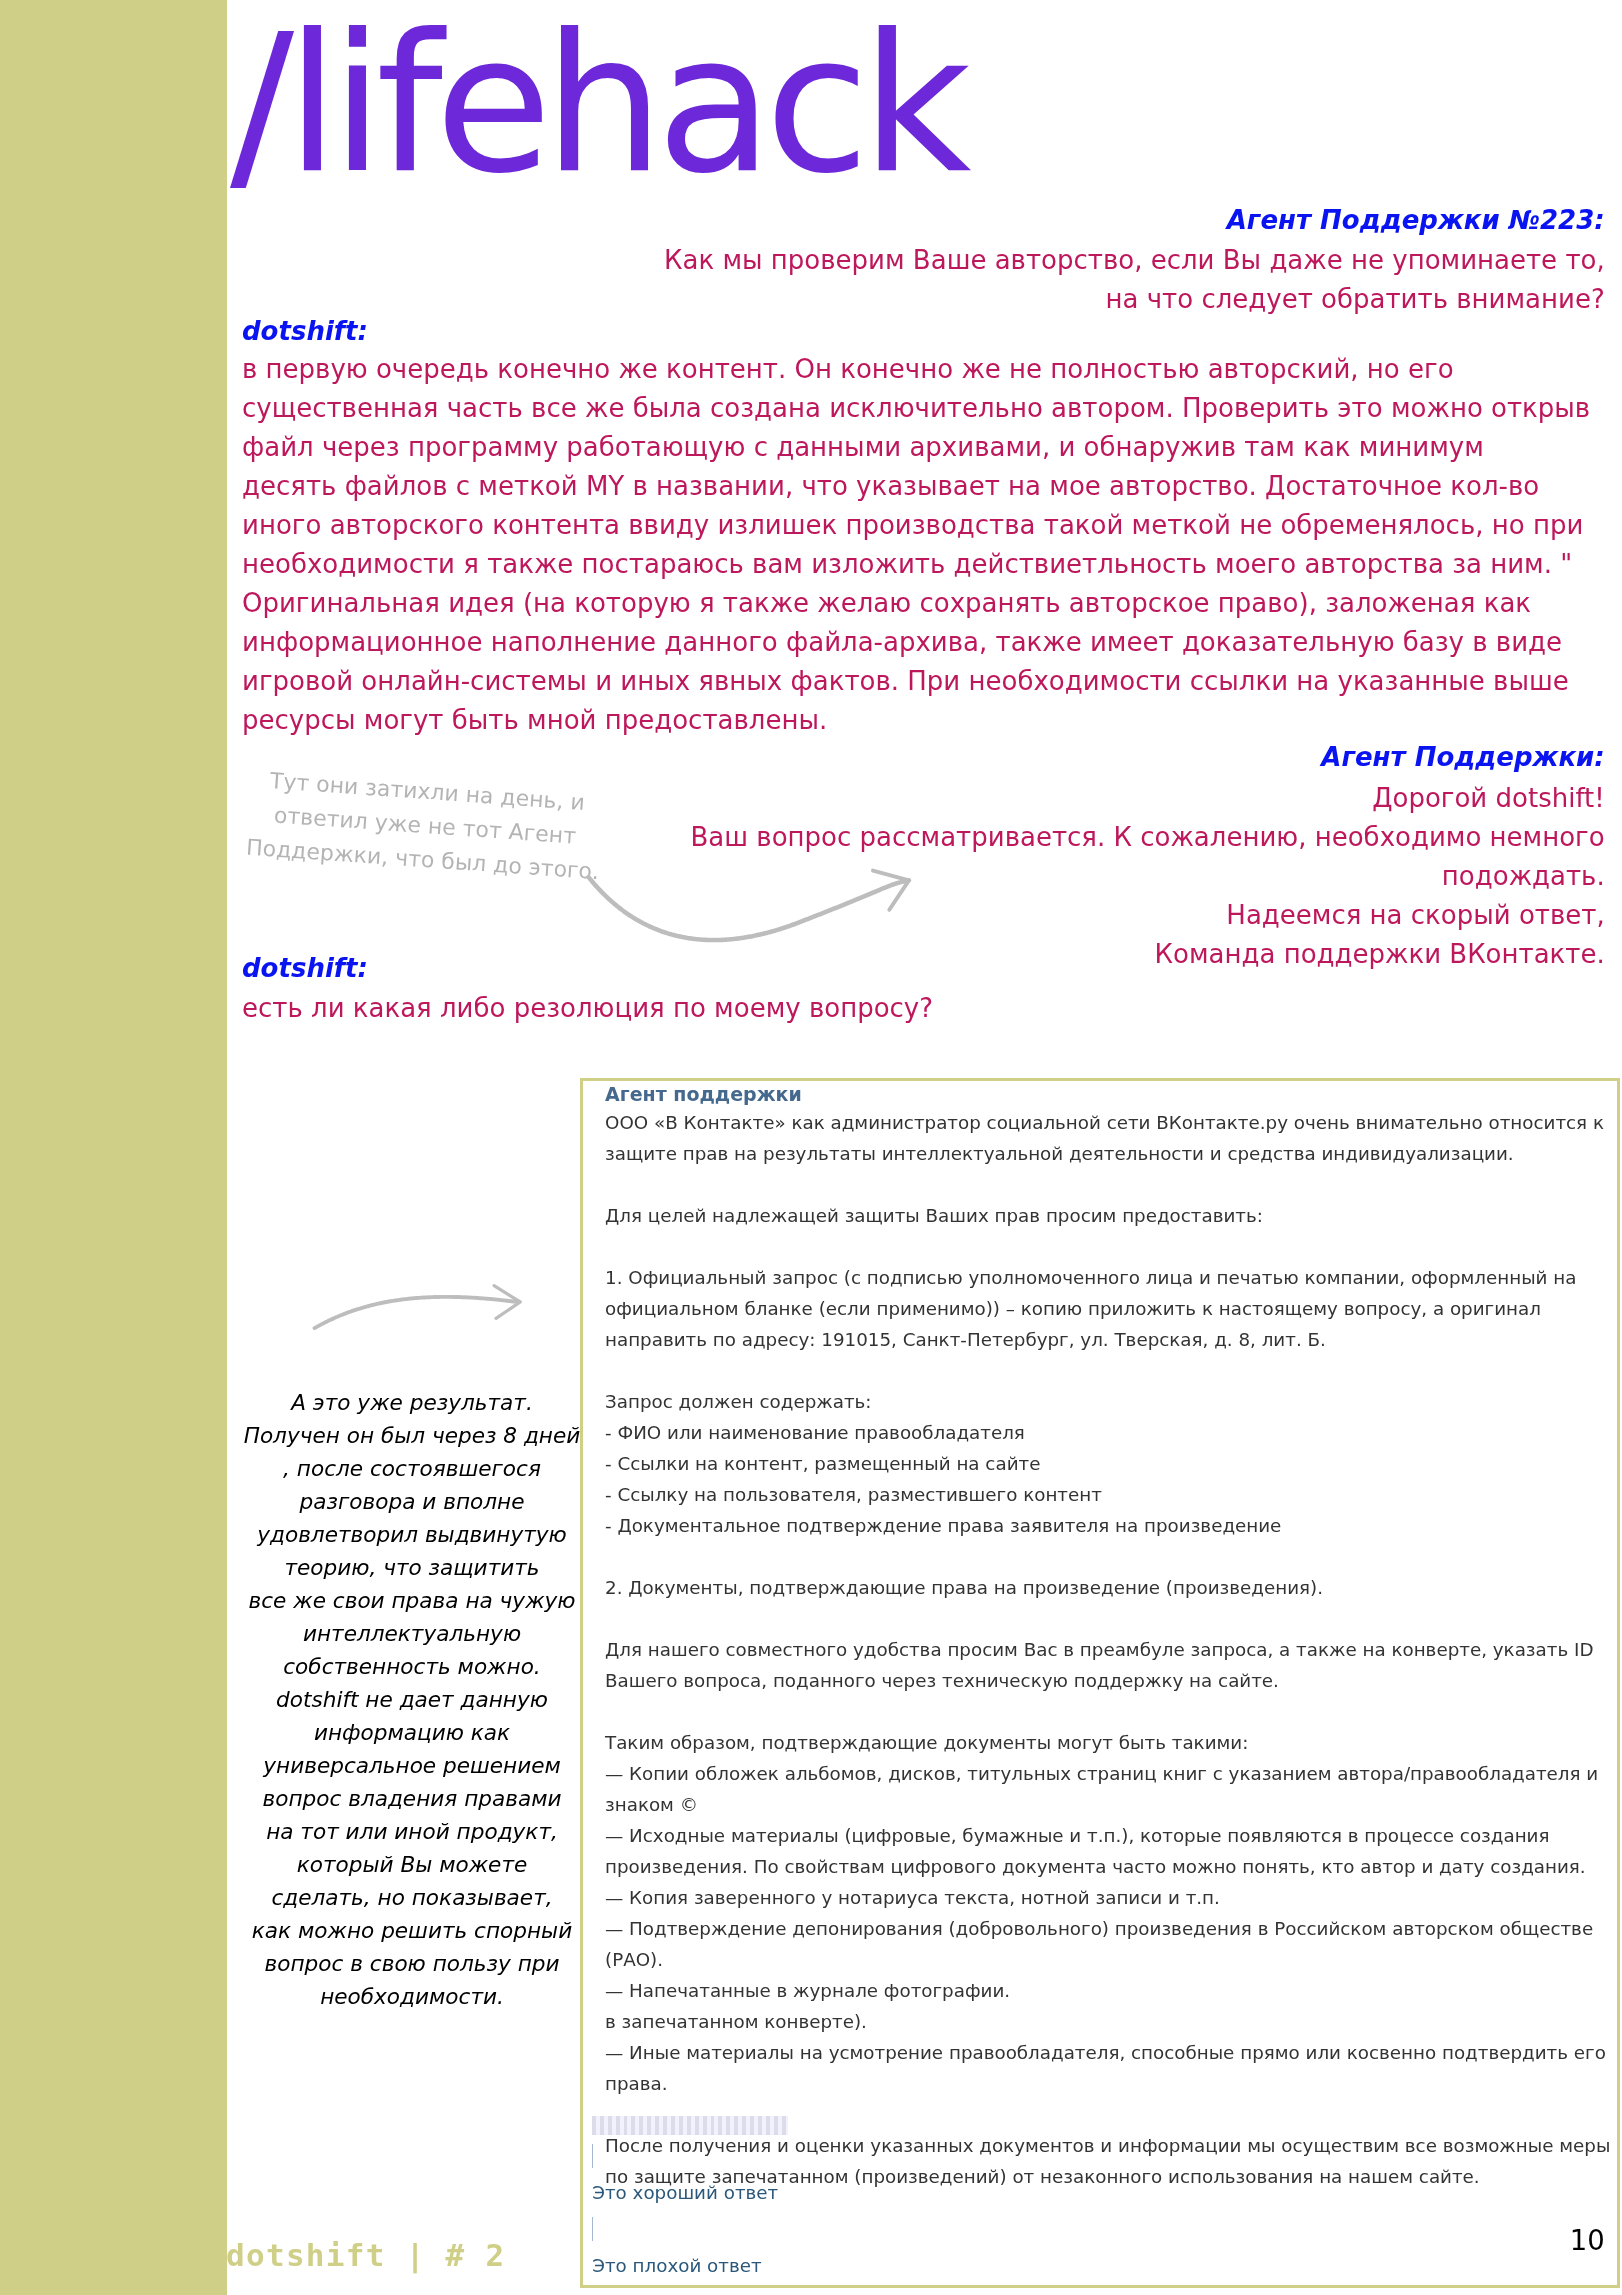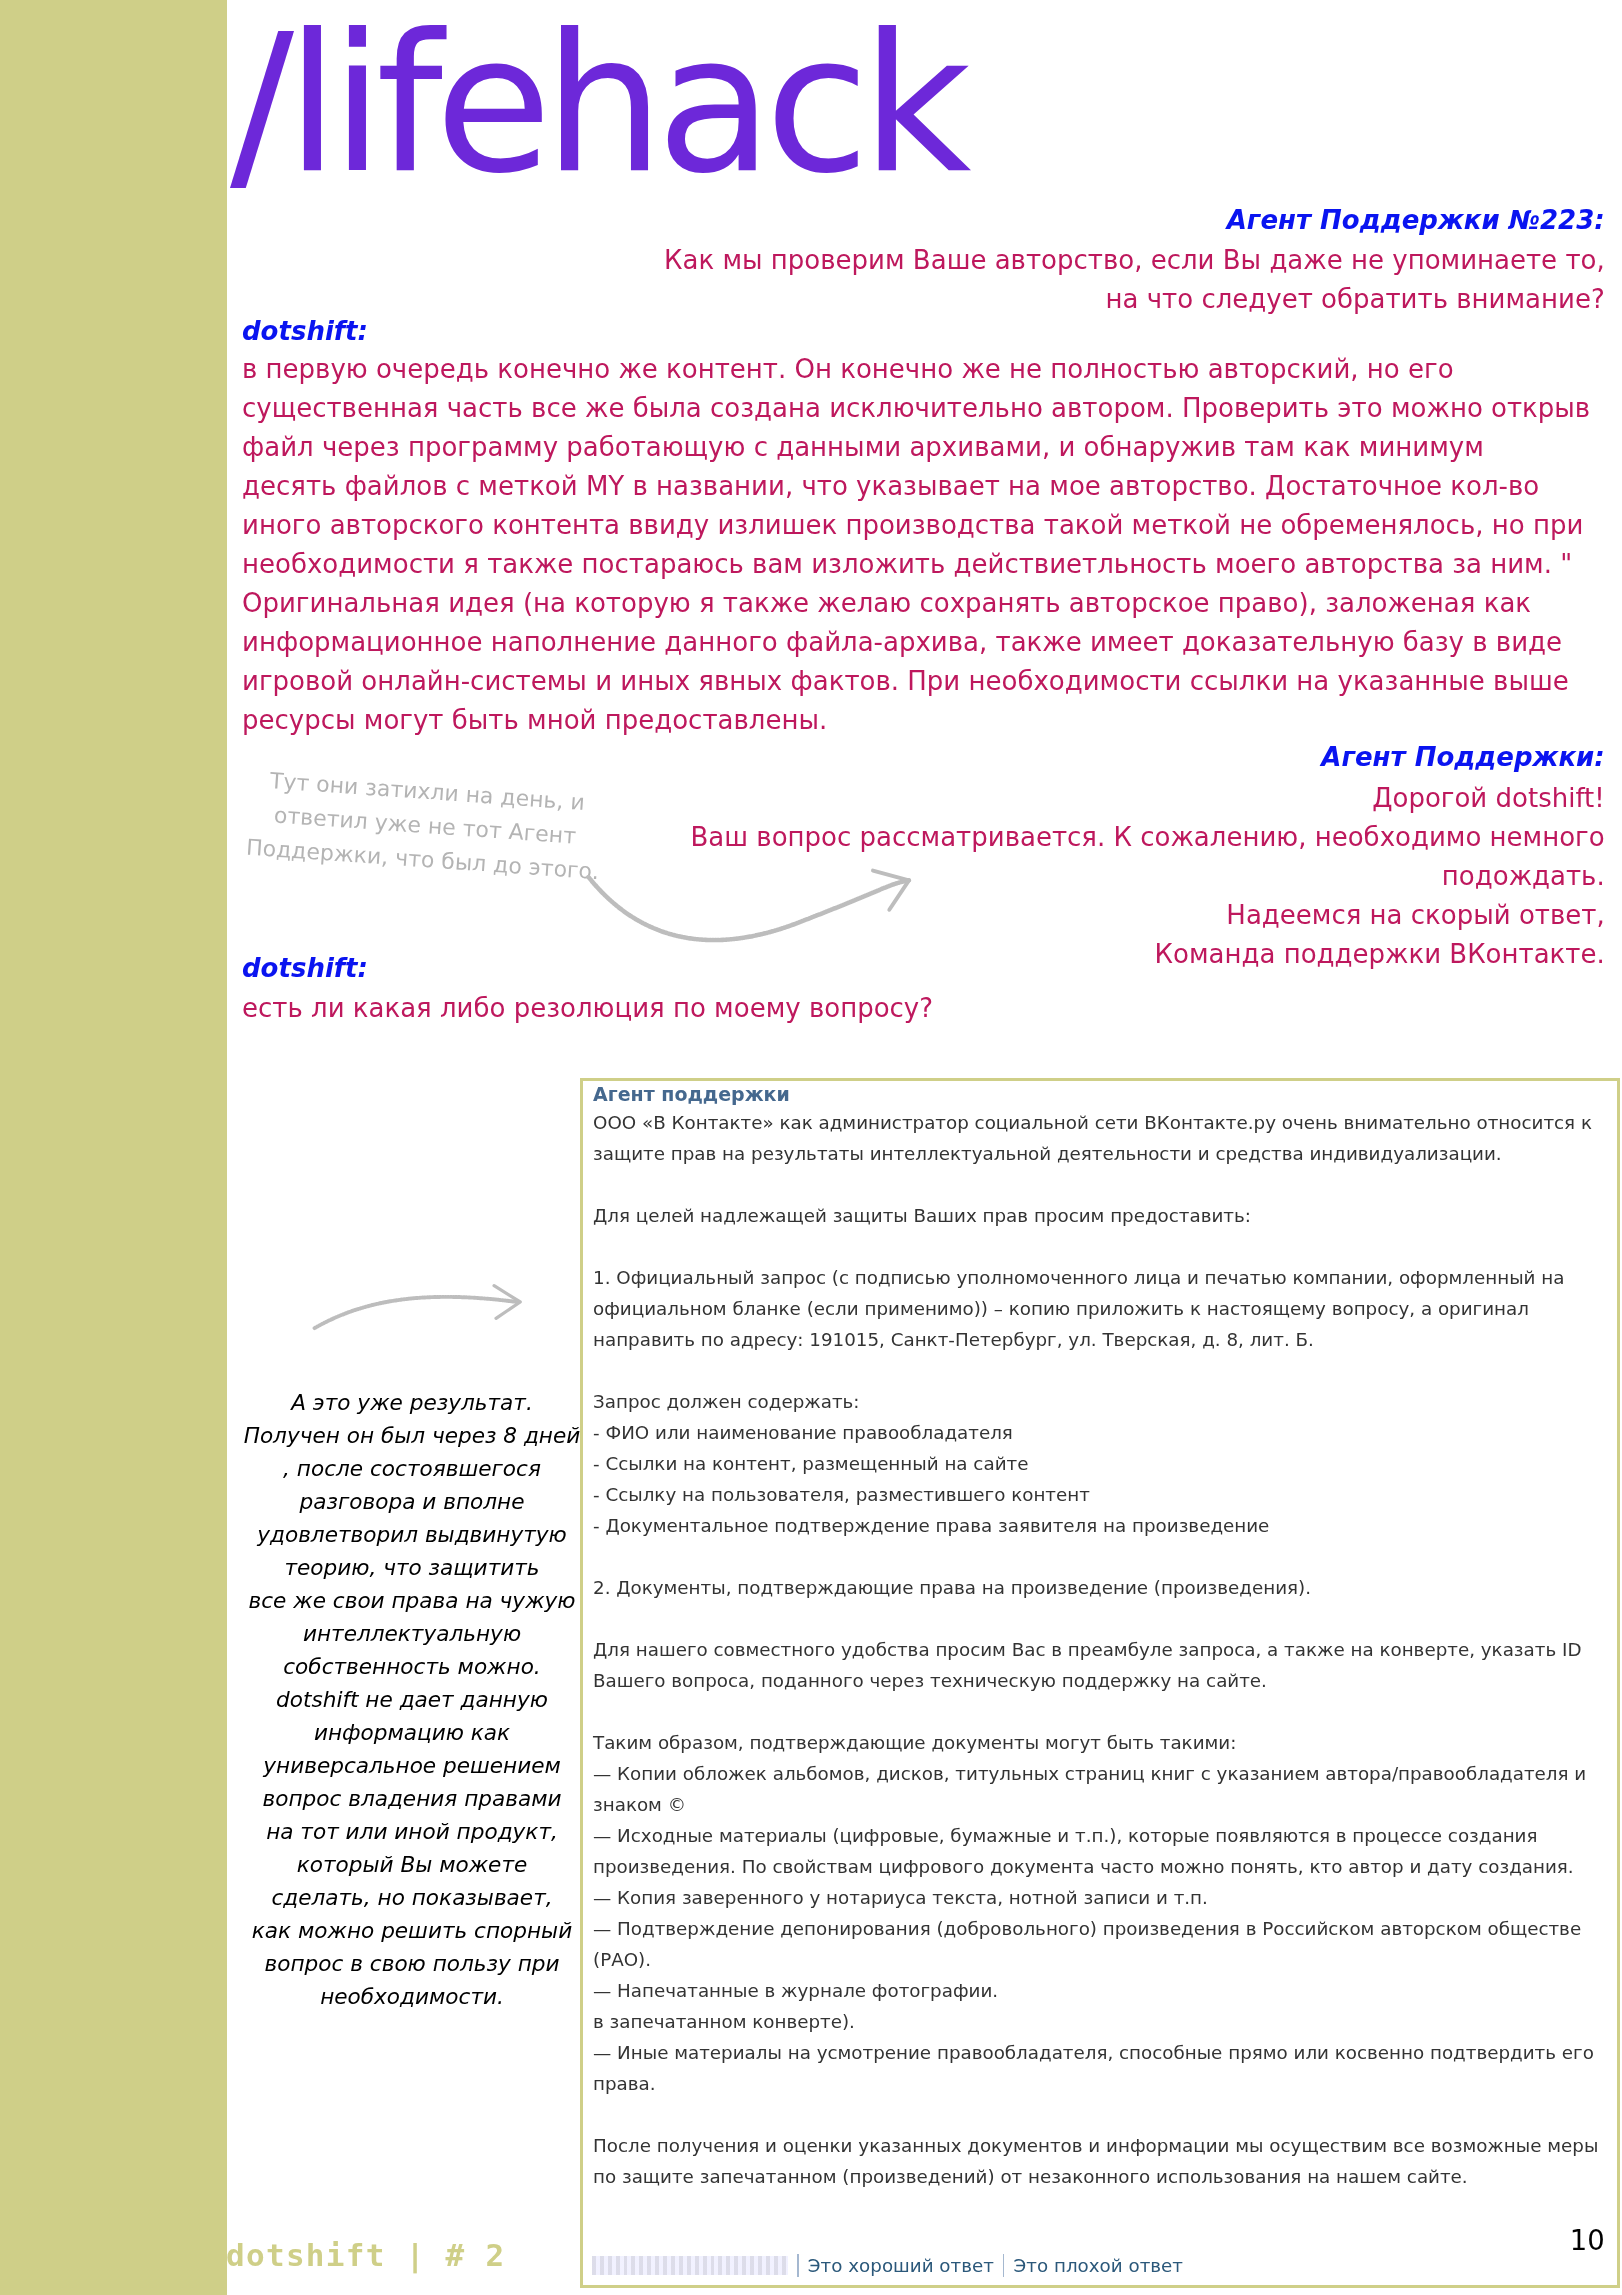--- a/index.html
+++ b/index.html
@@ -58,26 +58,26 @@
       font-size: 21.6px; line-height: 33px; color: #000;
     }
     .note-result span { display: block; white-space: nowrap; text-align: center; }
 
     .vk-box {
       position: absolute; left: 580px; top: 1078px; width: 1034px; height: 1204px;
       border: 3.9px solid #cfcf88; background: #fff; box-sizing: content-box;
       font-family: "DejaVu Sans", sans-serif; font-size: 18.3px; line-height: 31px;
       color: #333;
     }
-    .vk-inner { padding: 0 0 0 10px; }
+    .vk-inner { padding: 0 0 0 22px; }
     .vk-header { color: #45688e; font-weight: bold; font-size: 19px; line-height: 26px; }
     .vk-line { display: block; white-space: nowrap; min-height: 31px; }
     .vk-footer {
-      position: absolute; left: 9.2px; bottom: 3.9px; display: flex; align-items: center;
-      gap: 9.2px; font-size: 18.3px; color: #2b587a;
+      position: absolute; left: 9.2px; bottom: 3.9px; display: flex; 
+      gap: 9.2px; font-size: 18.3px; color: #2b587a; flex-direction: column;
     }
     .vk-rating { width: 196px; height: 19.6px; background: repeating-linear-gradient(90deg, #d4d4e4 0 3.9px, #eef 3.9px 7.9px); opacity: 0.8; }
     .vk-sep { width: 1.3px; height: 23.6px; background: #a5b8d0; }
     .vk-link { cursor: pointer; color: #2b587a; }
 
     .page-num {
       position: absolute; right: 18.3px; top: 2224px;
       font-family: "DejaVu Sans", sans-serif; font-size: 27.5px; color: #000;
     }
     .brand {

